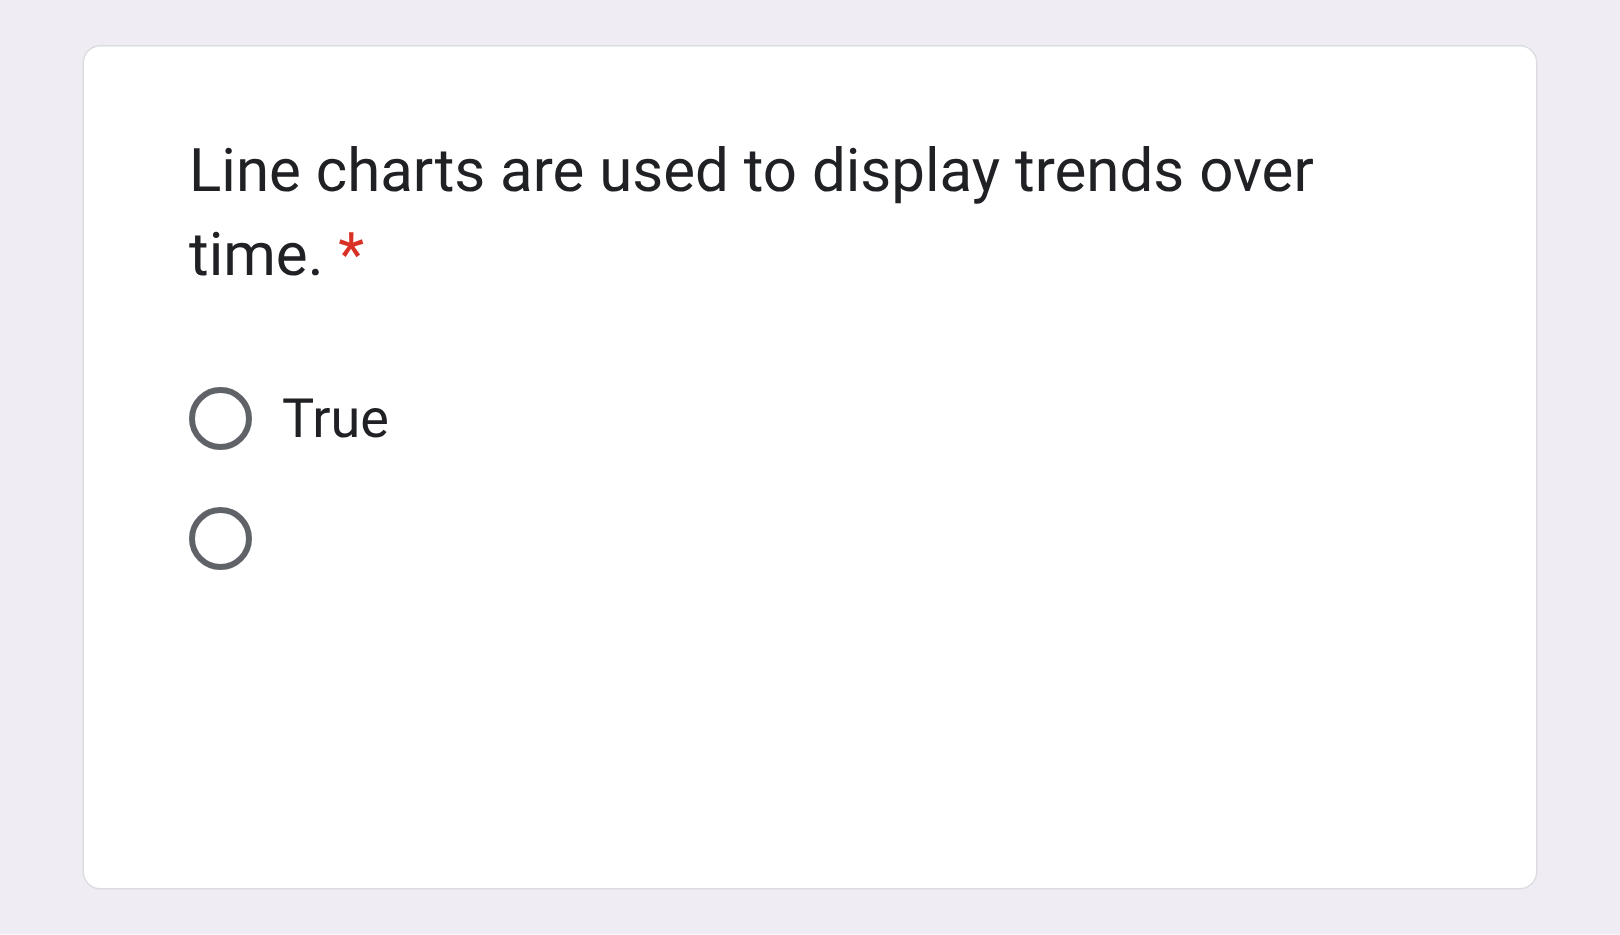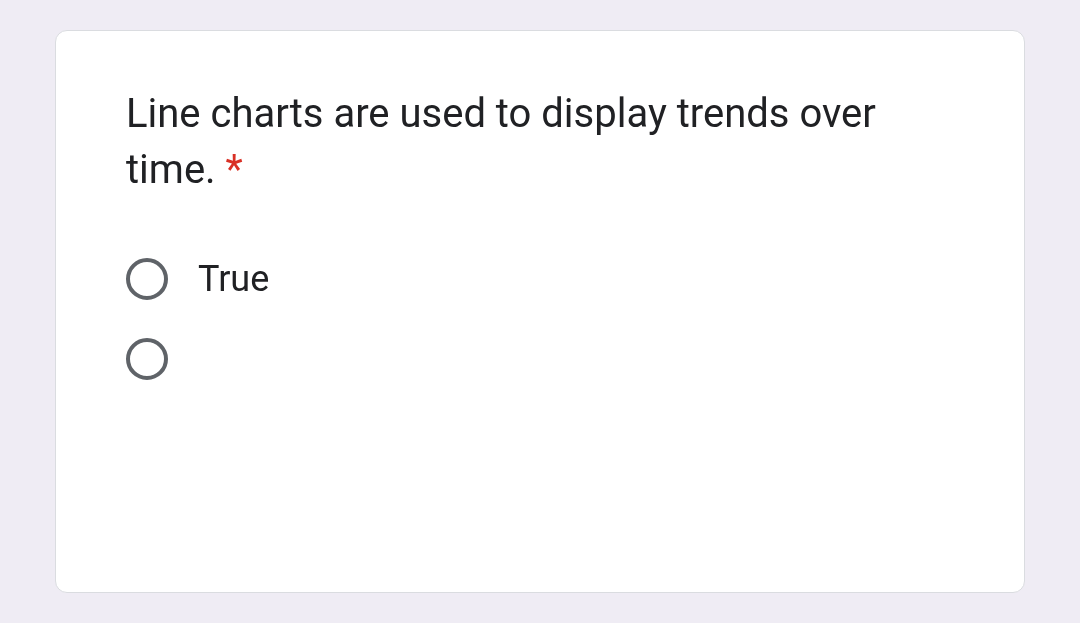--- a/index.html
+++ b/index.html
@@ -32,21 +32,21 @@
       color: #d93025;
     }
     .options {
       display: flex;
       flex-direction: column;
       gap: 38px;
     }
     .option {
       display: flex;
       align-items: center;
-      gap: 30px;
+      gap: 20px;
       cursor: pointer;
     }
     .radio-circle {
       width: 42px;
       height: 42px;
       border: 4px solid #5f6368;
       border-radius: 50%;
       flex-shrink: 0;
     }
     .option-label {

